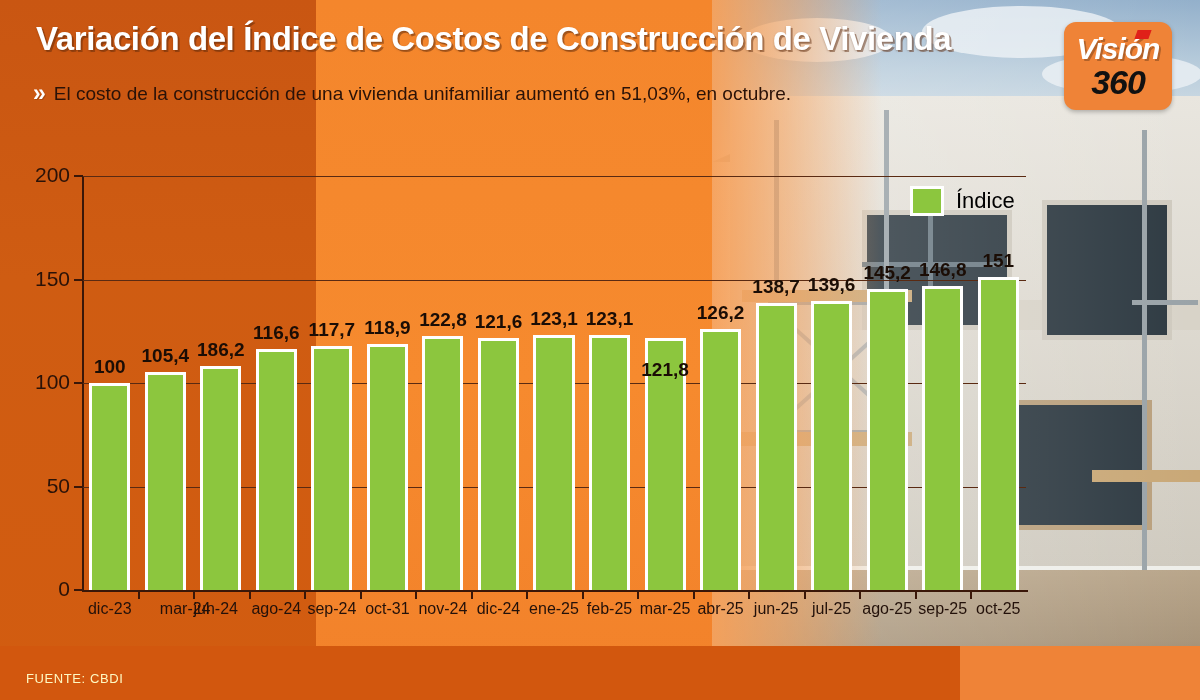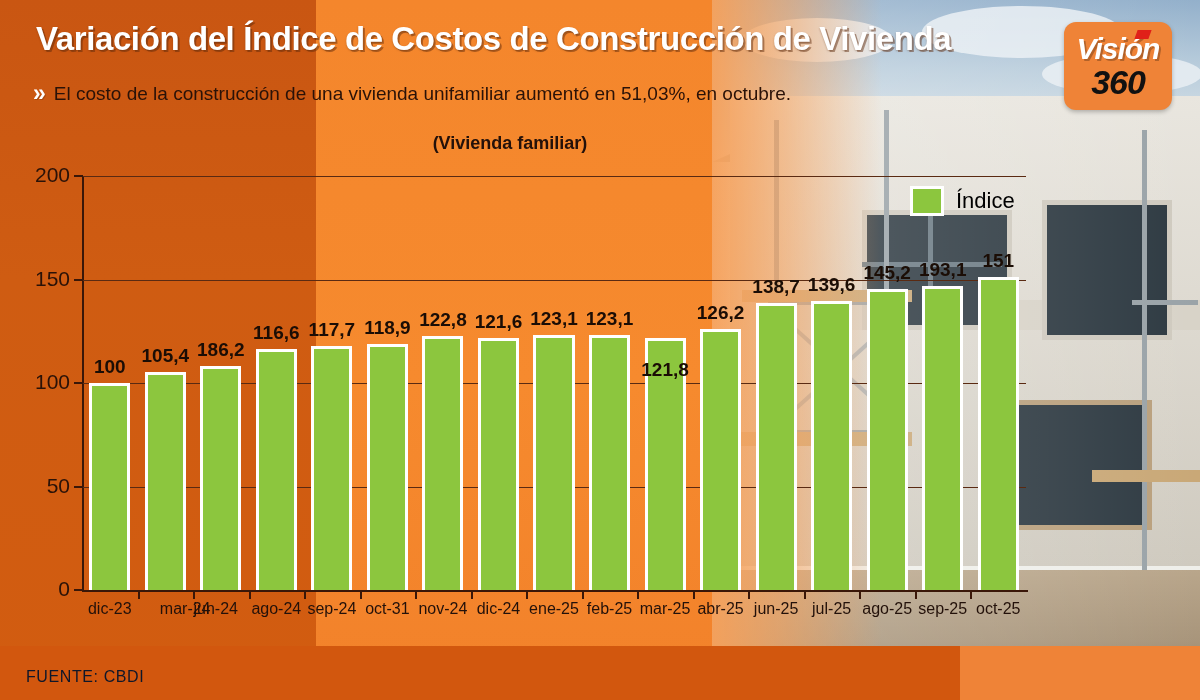--- a/index.html
+++ b/index.html
@@ -91,21 +91,21 @@
   .xlab{position:absolute;top:600px;font-size:16px;color:#23110a;text-align:center;white-space:nowrap;}
 
   
   .legend{position:absolute;left:910px;top:186px;display:flex;align-items:center;gap:12px;}
   .legend-swatch{width:34px;height:30px;background:#8cc63e;border:3px solid #ffffff;box-sizing:border-box;}
   .legend-label{font-size:22px;color:#000000;}
 
   
   .footer{position:absolute;left:0;bottom:0;width:1200px;height:54px;background:#d2570e;}
   .footer-right{position:absolute;right:0;bottom:0;width:240px;height:54px;background:#ef8337;}
-  .source{position:absolute;left:26px;bottom:14px;font-size:16px;color:#0f172a;letter-spacing:.6px;}
+  .source{position:absolute;left:26px;bottom:14px;font-size:13px;color:#fef9c3;letter-spacing:.6px;}
 </style>
 </head>
 <body>
 
 <div id="infographic">
 
   <div class="bg-band bg-left"></div>
   <div class="bg-band bg-mid"></div>
   <div class="bg-band bg-right"></div>
 
@@ -152,21 +152,20 @@
     <div class="logo">
       <div class="logo-vision">
         <span>Visión</span>
         <span class="logo-accent"></span>
       </div>
       <div class="logo-360">360</div>
     </div>
   </div>
 
   <div class="chart">
-    <div class="chart-subtitle">(Vivienda familiar)</div>
 
     <div class="axis-v"></div>
     <div class="axis-h"></div>
 
     <div id="grid-lines">
         <div class="grid" style="top: 486.5px;"></div>
         <div class="grid" style="top: 383px;"></div>
         <div class="grid" style="top: 279.5px;"></div>
         <div class="grid" style="top: 176px;"></div>
       </div>
@@ -284,21 +283,21 @@
         <div class="bar-value" style="left: 359.647px; width: 55.5294px; text-align: center; top: 316.877px;">118,9</div>
         <div class="bar-value" style="left: 415.176px; width: 55.5294px; text-align: center; top: 308.804px;">122,8</div>
         <div class="bar-value" style="left: 470.706px; width: 55.5294px; text-align: center; top: 311.288px;">121,6</div>
         <div class="bar-value" style="left: 526.235px; width: 55.5294px; text-align: center; top: 308.183px;">123,1</div>
         <div class="bar-value" style="left: 581.765px; width: 55.5294px; text-align: center; top: 308.183px;">123,1</div>
         <div class="bar-value" style="left: 637.294px; width: 55.5294px; text-align: center; top: 310.874px; margin-top: 48px;">121,8</div>
         <div class="bar-value" style="left: 692.824px; width: 55.5294px; text-align: center; top: 301.766px;">126,2</div>
         <div class="bar-value" style="left: 748.353px; width: 55.5294px; text-align: center; top: 275.891px;">138,7</div>
         <div class="bar-value" style="left: 803.882px; width: 55.5294px; text-align: center; top: 274.028px;">139,6</div>
         <div class="bar-value" style="left: 859.412px; width: 55.5294px; text-align: center; top: 262.436px;">145,2</div>
-        <div class="bar-value" style="left: 914.941px; width: 55.5294px; text-align: center; top: 259.124px;">193,1</div>
+        <div class="bar-value" style="left: 914.941px; width: 55.5294px; text-align: center; top: 259.124px;">146,8</div>
         <div class="bar-value" style="left: 970.471px; width: 55.5294px; text-align: center; top: 250.43px;">151</div>
       </div>
 
     <div class="legend">
       <span class="legend-swatch"></span>
       <span class="legend-label">Índice</span>
     </div>
   </div>
 
   <div class="footer">

